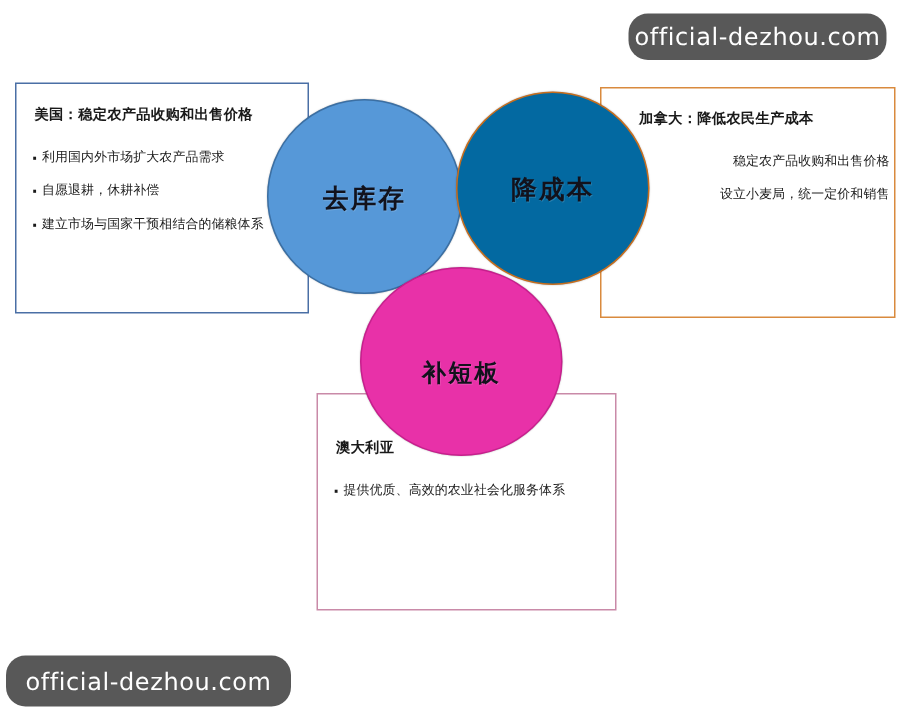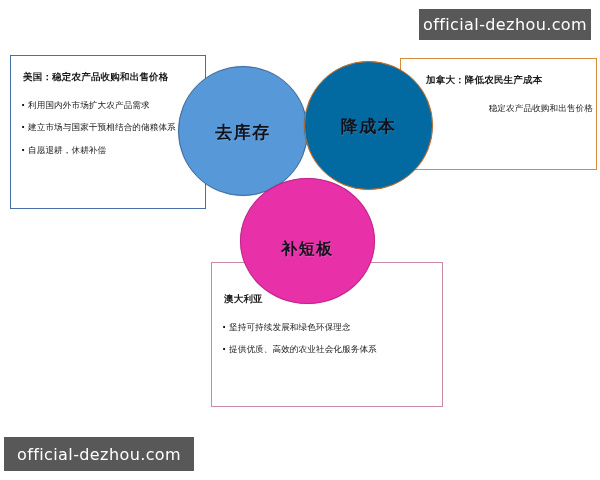--- a/index.html
+++ b/index.html
@@ -32,27 +32,27 @@
     left: 10px;
     top: 55px;
     width: 196px;
     height: 154px;
     border: 1.6px solid #4a6fa5;
   }
   .box-canada {
     left: 400px;
     top: 58px;
     width: 197px;
-    height: 112px;
+    height: 154px;
     border: 1.6px solid #d98a3d;
   }
   .box-australia {
     left: 211px;
     top: 262px;
-    width: 232px;
+    width: 200px;
     height: 145px;
     border: 1.6px solid #c98aa8;
     padding-left: 36px;
   }
 
   .box-title {
     font-size: 9.5px;
     font-weight: bold;
     color: #1a1a1a;
     letter-spacing: 0.2px;
@@ -177,20 +177,21 @@
     position: absolute;
     background: #585858;
     color: #ffffff;
     font-family: "DejaVu Sans", "Liberation Sans", sans-serif;
     font-size: 16px;
     letter-spacing: 0.4px;
     display: flex;
     align-items: center;
     justify-content: center;
     z-index: 10;
+    border-radius: 13px;
   }
   .watermark-top {
     left: 419px;
     top: 9px;
     width: 172px;
     height: 31px;
   }
   .watermark-bottom {
     left: 4px;
     top: 437px;
@@ -200,36 +201,36 @@
 </style>
 </head>
 <body>
 
 <div id="canvas">
 
   <div class="info-box box-usa">
     <div class="box-title">美国：稳定农产品收购和出售价格</div>
     <ul class="bullets">
       <li>利用国内外市场扩大农产品需求</li>
+      <li>自愿退耕，休耕补偿</li>
       <li>建立市场与国家干预相结合的储粮体系</li>
-      <li>自愿退耕，休耕补偿</li>
     </ul>
   </div>
 
   <div class="info-box box-canada">
     <div class="box-title">加拿大：降低农民生产成本</div>
     <ul class="bullets">
       <li>稳定农产品收购和出售价格</li>
+      <li>设立小麦局，统一定价和销售</li>
     </ul>
   </div>
 
   <div class="info-box box-australia">
     <div class="box-title">澳大利亚</div>
     <ul class="bullets">
-      <li>坚持可持续发展和绿色环保理念</li>
       <li>提供优质、高效的农业社会化服务体系</li>
     </ul>
   </div>
 
   <div class="circle circle-blue">
     <span class="circle-label">去库存</span>
   </div>
   <div class="circle circle-orange">
     <span class="circle-label">降成本</span>
   </div>

